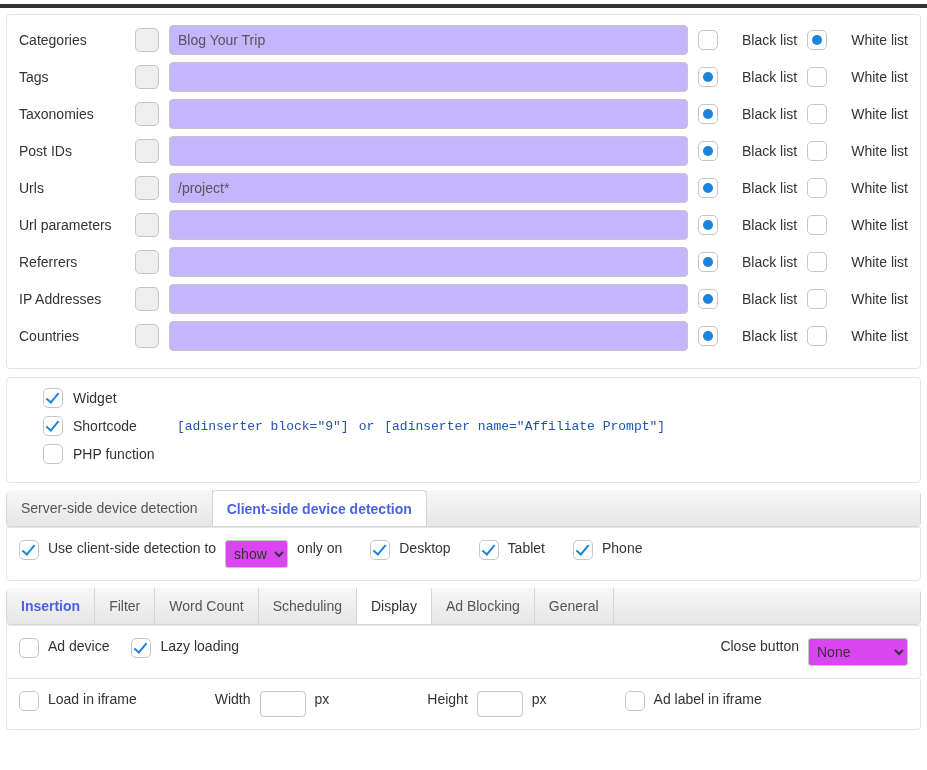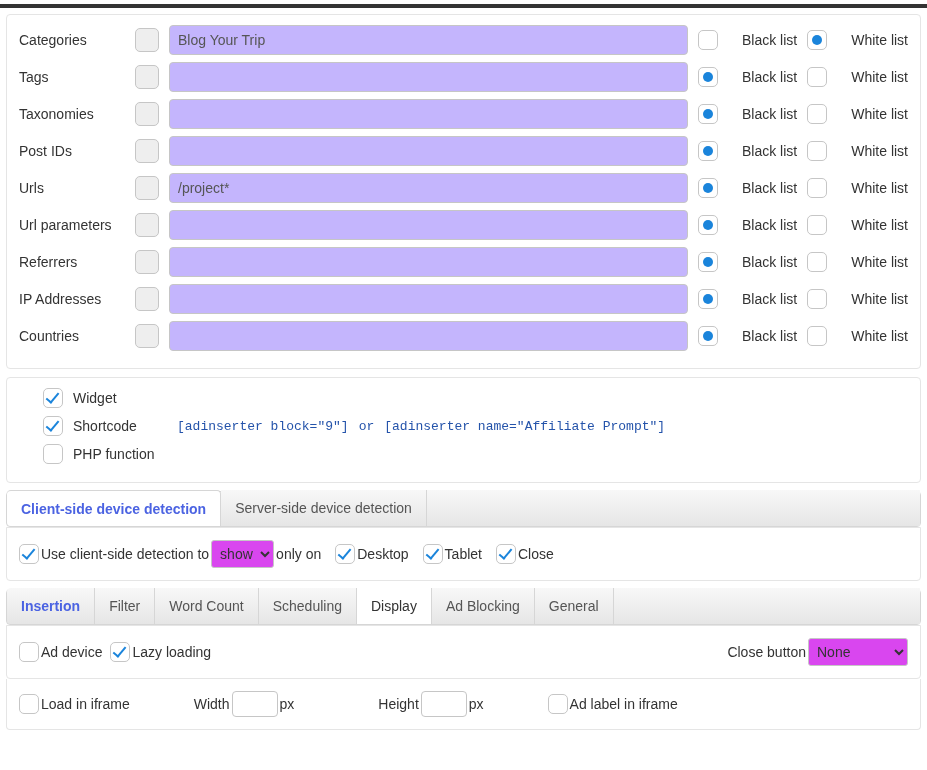--- a/index.html
+++ b/index.html
@@ -147,22 +147,21 @@
   .tab.filler{flex:1;cursor:default;border-right:none;}
   .sub-tabs .tab{font-size:14px;}
   .tab-content{
     border:1px solid #e5e5e5;
     border-radius:0 0 4px 4px;
     margin:0 6px 8px 6px;
     padding:12px;
   }
   .inline-row{
     display:flex;
-    align-items:center;
-    gap:2px;
+    gap:9px;
     flex-wrap:wrap;
   }
   select{
     height:28px;
     border:1px solid #c6c6c6;
     border-radius:3px;
     background:#d946ef;
     font-size:14px;
     padding:0 4px;
     font-family:inherit;
@@ -316,39 +315,39 @@
     <span class="code txt">or</span>
     <span class="code">[adinserter name="Affiliate Prompt"]</span>
   </div>
   <div class="opt-row" style="margin-bottom:8px">
     <span id="chk-php" class="check"></span>
     <span style="width:94px">PHP function</span>
   </div>
 </div>
 
 <div class="tabs">
+  <div class="tab">Server-side device detection</div>
   <div class="tab active">Client-side device detection</div>
-  <div class="tab">Server-side device detection</div>
   <div class="tab filler"></div>
 </div>
 <div class="tab-content">
   <div class="inline-row">
     <span id="chk-use-client" class="check checked"></span>
     <span>Use client-side detection to</span>
     <select id="sel-show"><option>show</option></select>
     <span>only on</span>
     <span style="width:10px"></span>
     <span id="chk-desktop" class="check checked"></span>
     <span>Desktop</span>
     <span style="width:10px"></span>
     <span id="chk-tablet" class="check checked"></span>
     <span>Tablet</span>
     <span style="width:10px"></span>
     <span id="chk-phone" class="check checked"></span>
-    <span>Close</span>
+    <span>Phone</span>
   </div>
 </div>
 
 <div class="tabs sub-tabs" id="main-tabs">
     <div class="tab" style="color: rgb(75, 99, 226); font-weight: bold;">Insertion</div>
     <div class="tab">Filter</div>
     <div class="tab">Word Count</div>
     <div class="tab">Scheduling</div>
     <div class="tab" style="background: rgb(255, 255, 255); color: rgb(51, 51, 51);">Display</div>
     <div class="tab">Ad Blocking</div>

